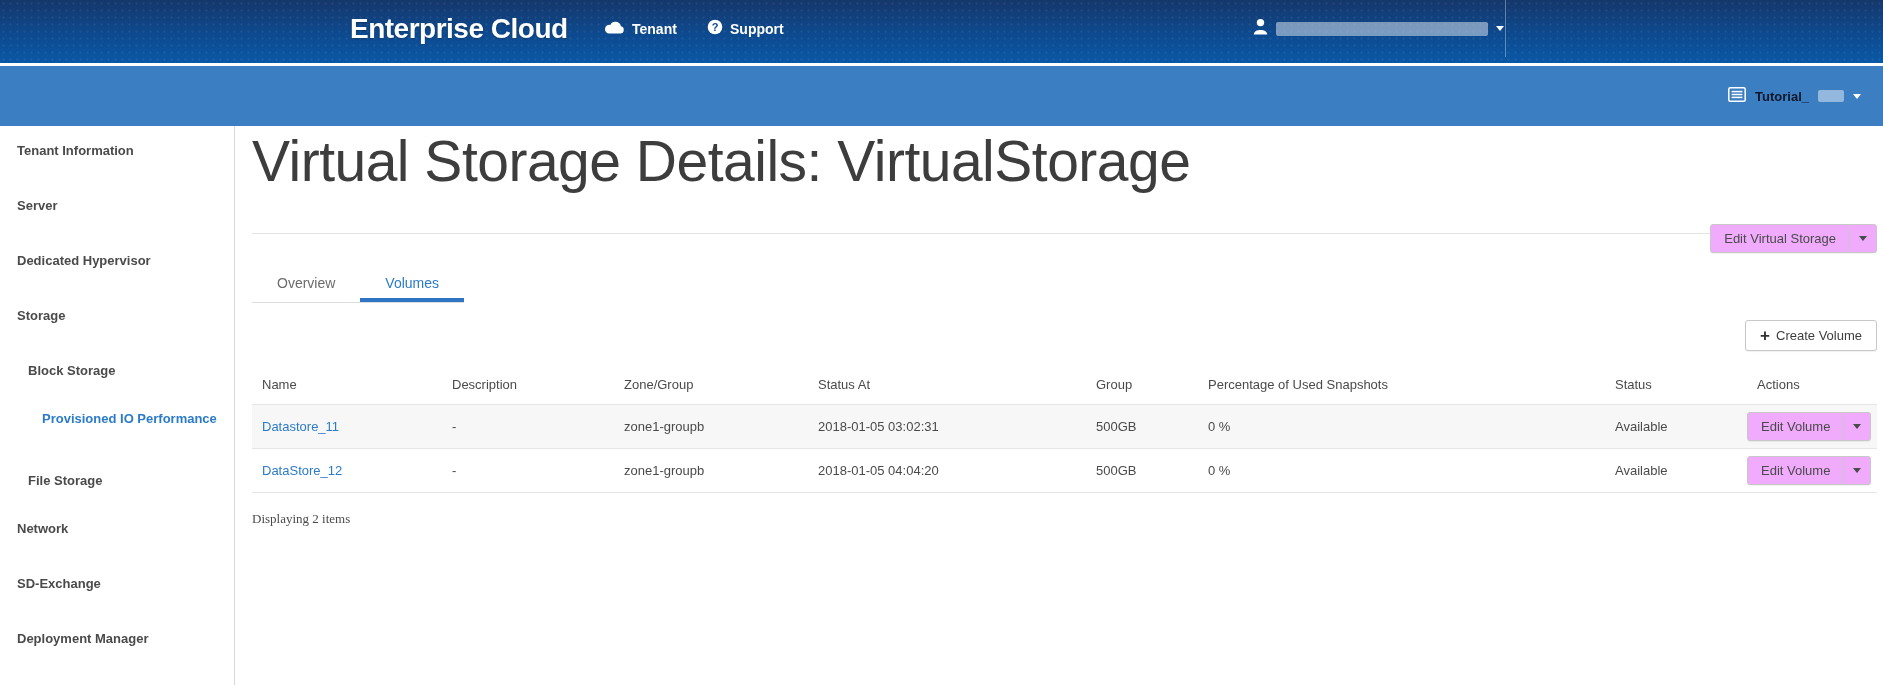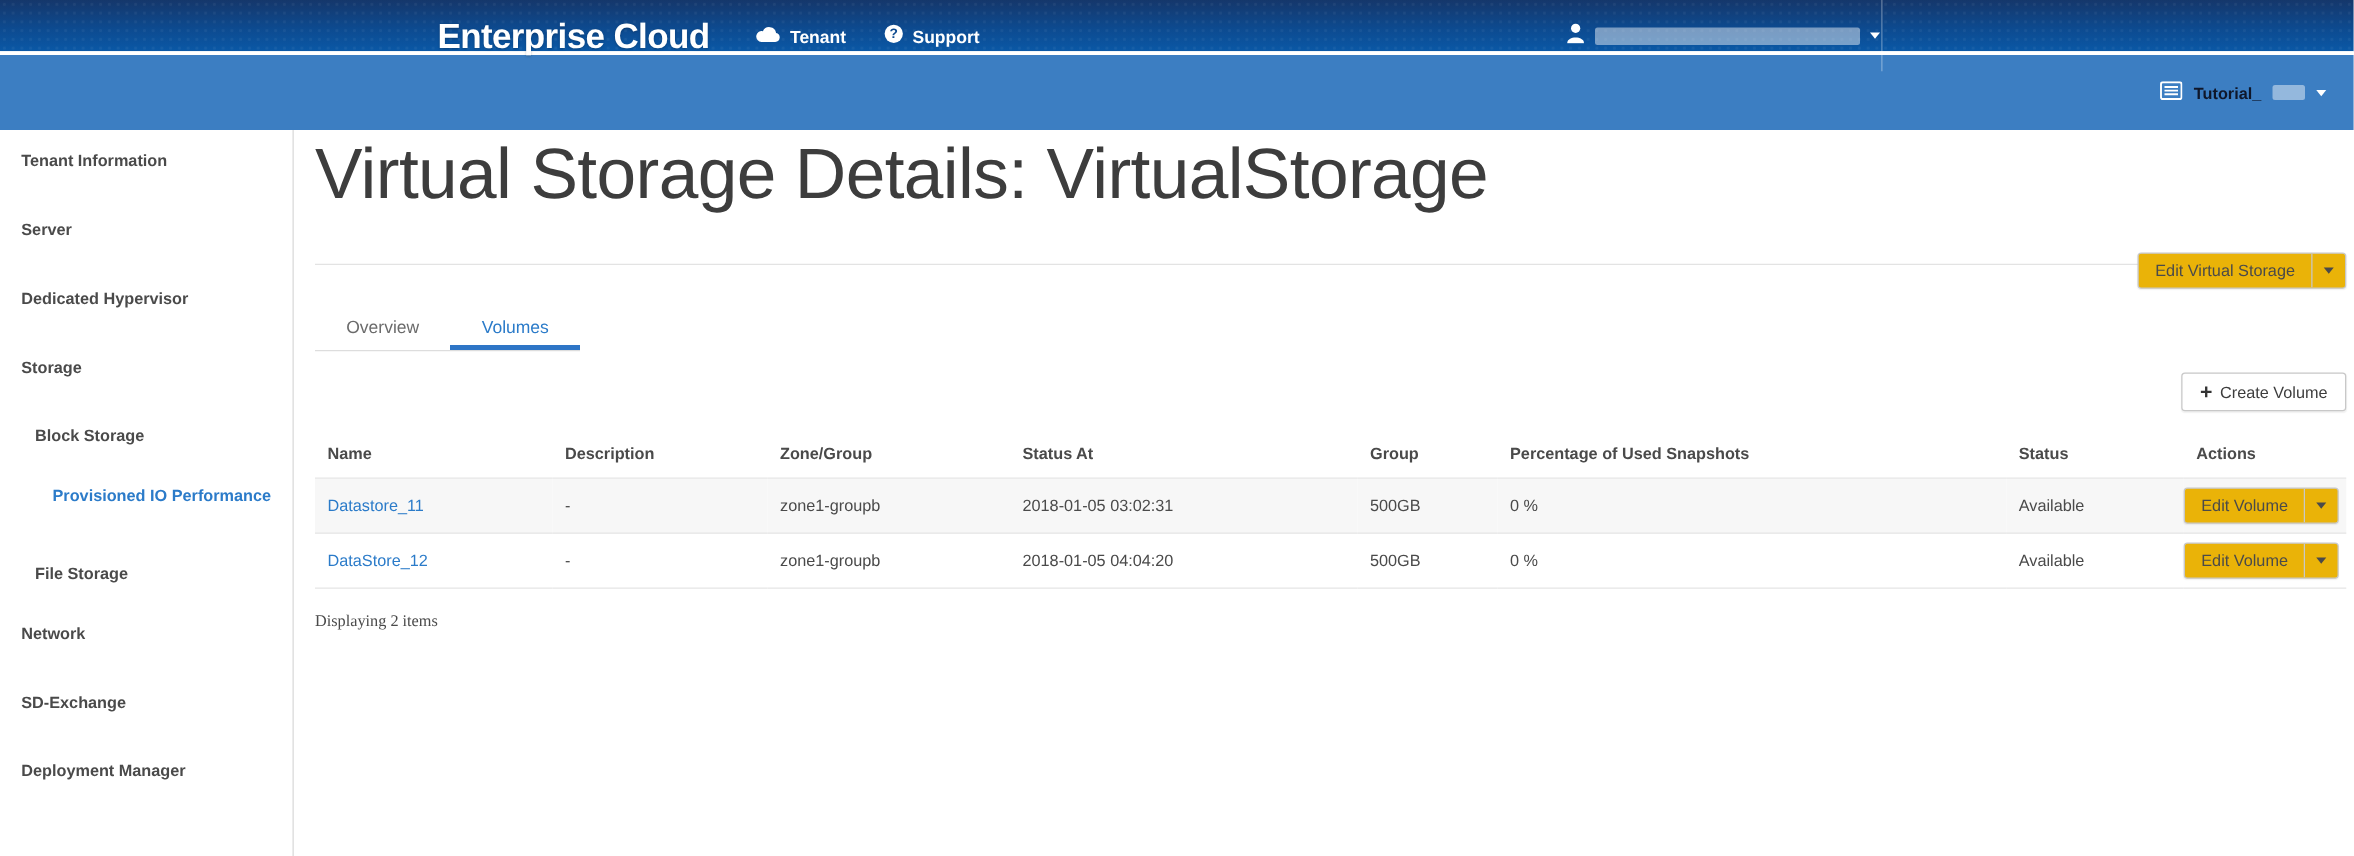--- a/index.html
+++ b/index.html
@@ -1,20 +1,20 @@
 <!DOCTYPE html>
 <html><head>
 <meta charset="utf-8">
 <style>
   * { margin:0; padding:0; box-sizing:border-box; }
   html,body { width:1883px; height:685px; overflow:hidden; background:#fff;
     font-family:"Liberation Sans", sans-serif; }
 
   
-  .navbar { position:relative; height:44px;
+  .navbar { position:relative; height:66px;
     background:linear-gradient(180deg,#15376b 0%,#0d4a8f 55%,#0a58a6 100%);
     border-bottom:3px solid #ffffff; }
   .navbar::after { content:""; position:absolute; inset:0;
     background-image:radial-gradient(rgba(255,255,255,0.05) 1px, transparent 1.4px);
     background-size:7px 7px; pointer-events:none; }
   .logo { position:absolute; left:350px; top:0; height:57px; line-height:57px;
     color:#fff; font-size:28px; font-weight:bold; letter-spacing:-0.5px; z-index:2;
     text-shadow:0 1px 2px rgba(0,0,0,0.25); }
   .nav-link { position:absolute; top:0; height:57px; display:flex; align-items:center;
     gap:7px; color:#fff; font-size:14px; font-weight:bold; cursor:pointer; z-index:2; }
@@ -47,42 +47,42 @@
   .side-item.lvl2 { padding-left:42px; margin-bottom:45px; }
   .side-item.active { color:#2b7bc9; }
 
   .main { flex:1; position:relative; padding:0 6px 0 17px; }
   .page-title { font-size:57px; line-height:54px; font-weight:400; color:#3d3d3d;
     margin-top:8px; letter-spacing:-0.5px; }
   .title-rule { border:none; border-top:1px solid #e3e3e3; margin-top:45px; }
 
   
   .split-btn { position:absolute; right:6px; top:98px; display:inline-flex;
-    background:#eab308; border:1px solid #c8c8c8; border-radius:3px; overflow:hidden;
+    background:#f0abfc; border:1px solid #c8c8c8; border-radius:3px; overflow:hidden;
     box-shadow:0 1px 1px rgba(0,0,0,0.06); cursor:pointer; }
   .split-btn .lbl { padding:6px 13px; font-size:13px; color:#4a4a4a; white-space:nowrap; }
   .split-btn .drop { border-left:1px solid #c8c8c8; padding:6px 9px;
     display:flex; align-items:center; }
   .split-btn.in-row { position:static; }
 
   
   .tabs { display:inline-flex; margin-top:32px; border-bottom:1px solid #ddd; }
   .tab { padding:9px 25px 11px; font-size:14px; color:#6b6b6b; cursor:pointer; }
   .tab.active { color:#2b7bc9; box-shadow:inset 0 -4px 0 #2e75c6; }
 
   
   .create-row { display:flex; justify-content:flex-end; margin-top:17px; }
   .btn { display:inline-flex; align-items:center; background:#fff;
     border:1px solid #c8c8c8; border-radius:3px; padding:7px 14px; font-size:13px;
     color:#3d3d3d; box-shadow:0 1px 1px rgba(0,0,0,0.06); cursor:pointer; }
   .plus { font-size:17px; font-weight:bold; margin-right:6px; line-height:13px; color:#333; }
 
   
   table.vol { width:100%; border-collapse:collapse; table-layout:fixed; margin-top:15px; }
-  table.vol th { text-align:left; font-size:13px; font-weight:bold; color:#4a4a4a;
+  table.vol th { text-align:left; font-size:13px; font-weight:normal; color:#4a4a4a;
     padding:11px 10px 12px; border-bottom:1px solid #e5e5e5; white-space:nowrap; }
   table.vol td { font-size:13px; color:#4a4a4a; padding:5px 10px; height:44px;
     border-bottom:1px solid #e5e5e5; white-space:nowrap; }
   table.vol tbody tr.stripe { background:#f7f7f7; }
   td.name a { color:#2b7bc9; text-decoration:none; cursor:pointer; }
   td.actions { padding-left:0 !important; }
   .col-name{width:190px}.col-desc{width:172px}.col-zone{width:194px}.col-created{width:278px}
   .col-size{width:112px}.col-pct{width:407px}.col-status{width:142px}.col-actions{width:130px}
 
   .summary { font-size:13px; color:#4a4a4a; margin-top:18px;font-family:Liberation Serif, serif; }

